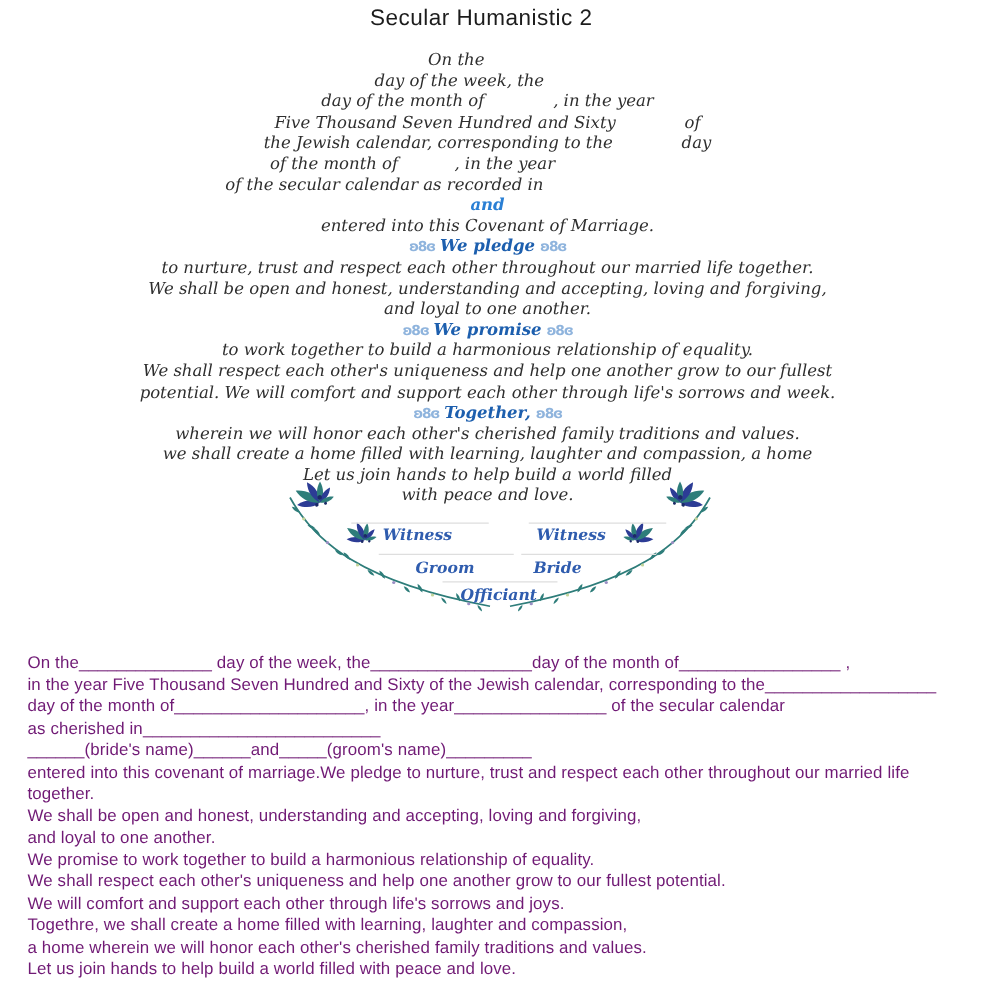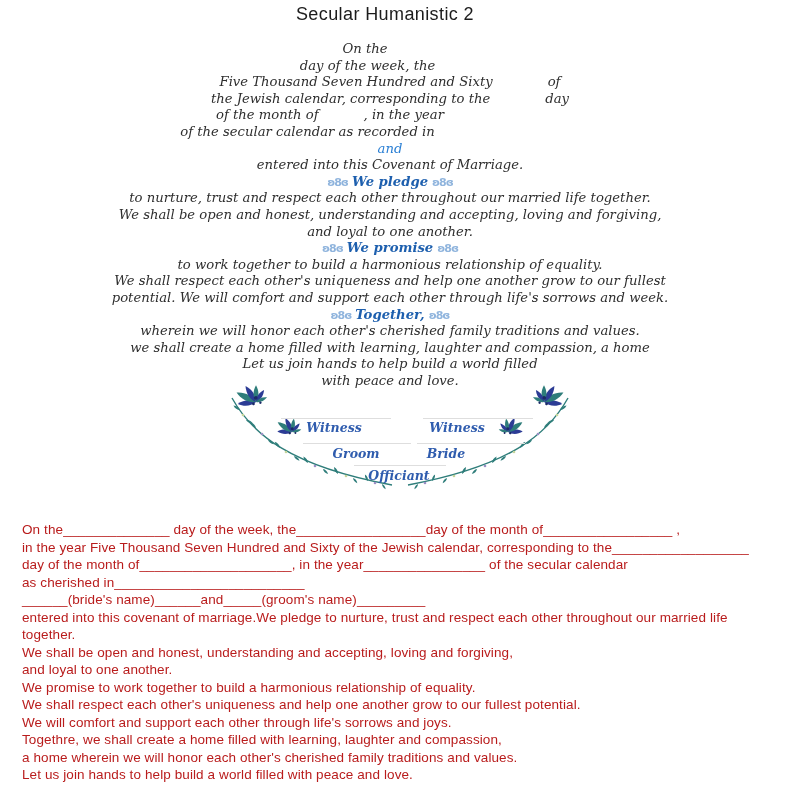--- a/index.html
+++ b/index.html
@@ -7,46 +7,47 @@
         font-family:"Liberation Sans",sans-serif;}
 
   .title{position:absolute;top:4px;left:0;right:30px;text-align:center;margin:0;
          font:400 18px "Liberation Sans",sans-serif;color:#1c1c1c;letter-spacing:.4px;}
 
   
   .ceremony{position:absolute;top:41px;left:0;right:20px;}
   .c-line{text-align:center;height:16.6px;line-height:16.6px;
           font:italic 13.2px "DejaVu Serif",serif;color:var(--text_dark);white-space:nowrap;}
   .c-line .gap{display:inline-block;height:1px;}
-  .c-line.accent{color:var(--accent_blue);font-weight:400;}
+  .c-line.accent{color:var(--accent_blue);font-weight:700;}
   .c-line.heading .word{color:var(--heading_blue);font-weight:700;margin:0 4px;}
   .c-line.heading .orn{color:var(--ornament_blue);font:600 11px "DejaVu Sans",sans-serif;
                        letter-spacing:-1px;font-style:normal;}
 
   
   .wreath{position:absolute;left:210px;top:382px;width:380px;height:115px;}
   .sig-line{position:absolute;height:1px;background:#dedede;}
   .sig-label{position:absolute;transform:translateX(-50%);white-space:nowrap;
              font:italic 600 12.5px "DejaVu Serif",serif;color:var(--label_blue);}
 
   
   .transcript{position:absolute;left:22px;top:521px;right:6px;}
-  .t-line{font:13.5px "Liberation Sans",sans-serif;line-height:17.5px;color:#b91c1c;
+  .t-line{font:13.5px "Liberation Sans",sans-serif;line-height:17.5px;color:#701a75;
           white-space:pre;letter-spacing:.1px;}
 </style>
 </head>
 <body>
 
 <div class="page">
 
   <h1 class="title">Secular Humanistic 2</h1>
 
   <div id="ceremony" class="ceremony">
       <div class="c-line"><span>On the</span><span class="gap" style="width: 50px;"></span></div>
       <div class="c-line"><span>day of the week, the</span><span class="gap" style="width: 45px;"></span></div>
+      <div class="c-line"><span>day of the month of</span><span class="gap" style="width: 55px;"></span><span>, in the year</span></div>
       <div class="c-line"><span>Five Thousand Seven Hundred and Sixty</span><span class="gap" style="width: 55px;"></span><span>of</span></div>
       <div class="c-line"><span>the Jewish calendar, corresponding to the</span><span class="gap" style="width: 55px;"></span><span>day</span></div>
       <div class="c-line"><span>of the month of</span><span class="gap" style="width: 45px;"></span><span>, in the year</span><span class="gap" style="width: 120px;"></span></div>
       <div class="c-line"><span>of the secular calendar as recorded in</span><span class="gap" style="width: 165px;"></span></div>
       <div class="c-line accent">and</div>
       <div class="c-line"><span>entered into this Covenant of Marriage.</span></div>
       <div class="c-line heading"><span class="orn">ʚ8ɞ</span><span class="word">We pledge</span><span class="orn">ʚ8ɞ</span></div>
       <div class="c-line"><span>to nurture, trust and respect each other throughout our married life together.</span></div>
       <div class="c-line"><span>We shall be open and honest, understanding and accepting, loving and forgiving,</span></div>
       <div class="c-line"><span>and loyal to one another.</span></div>

